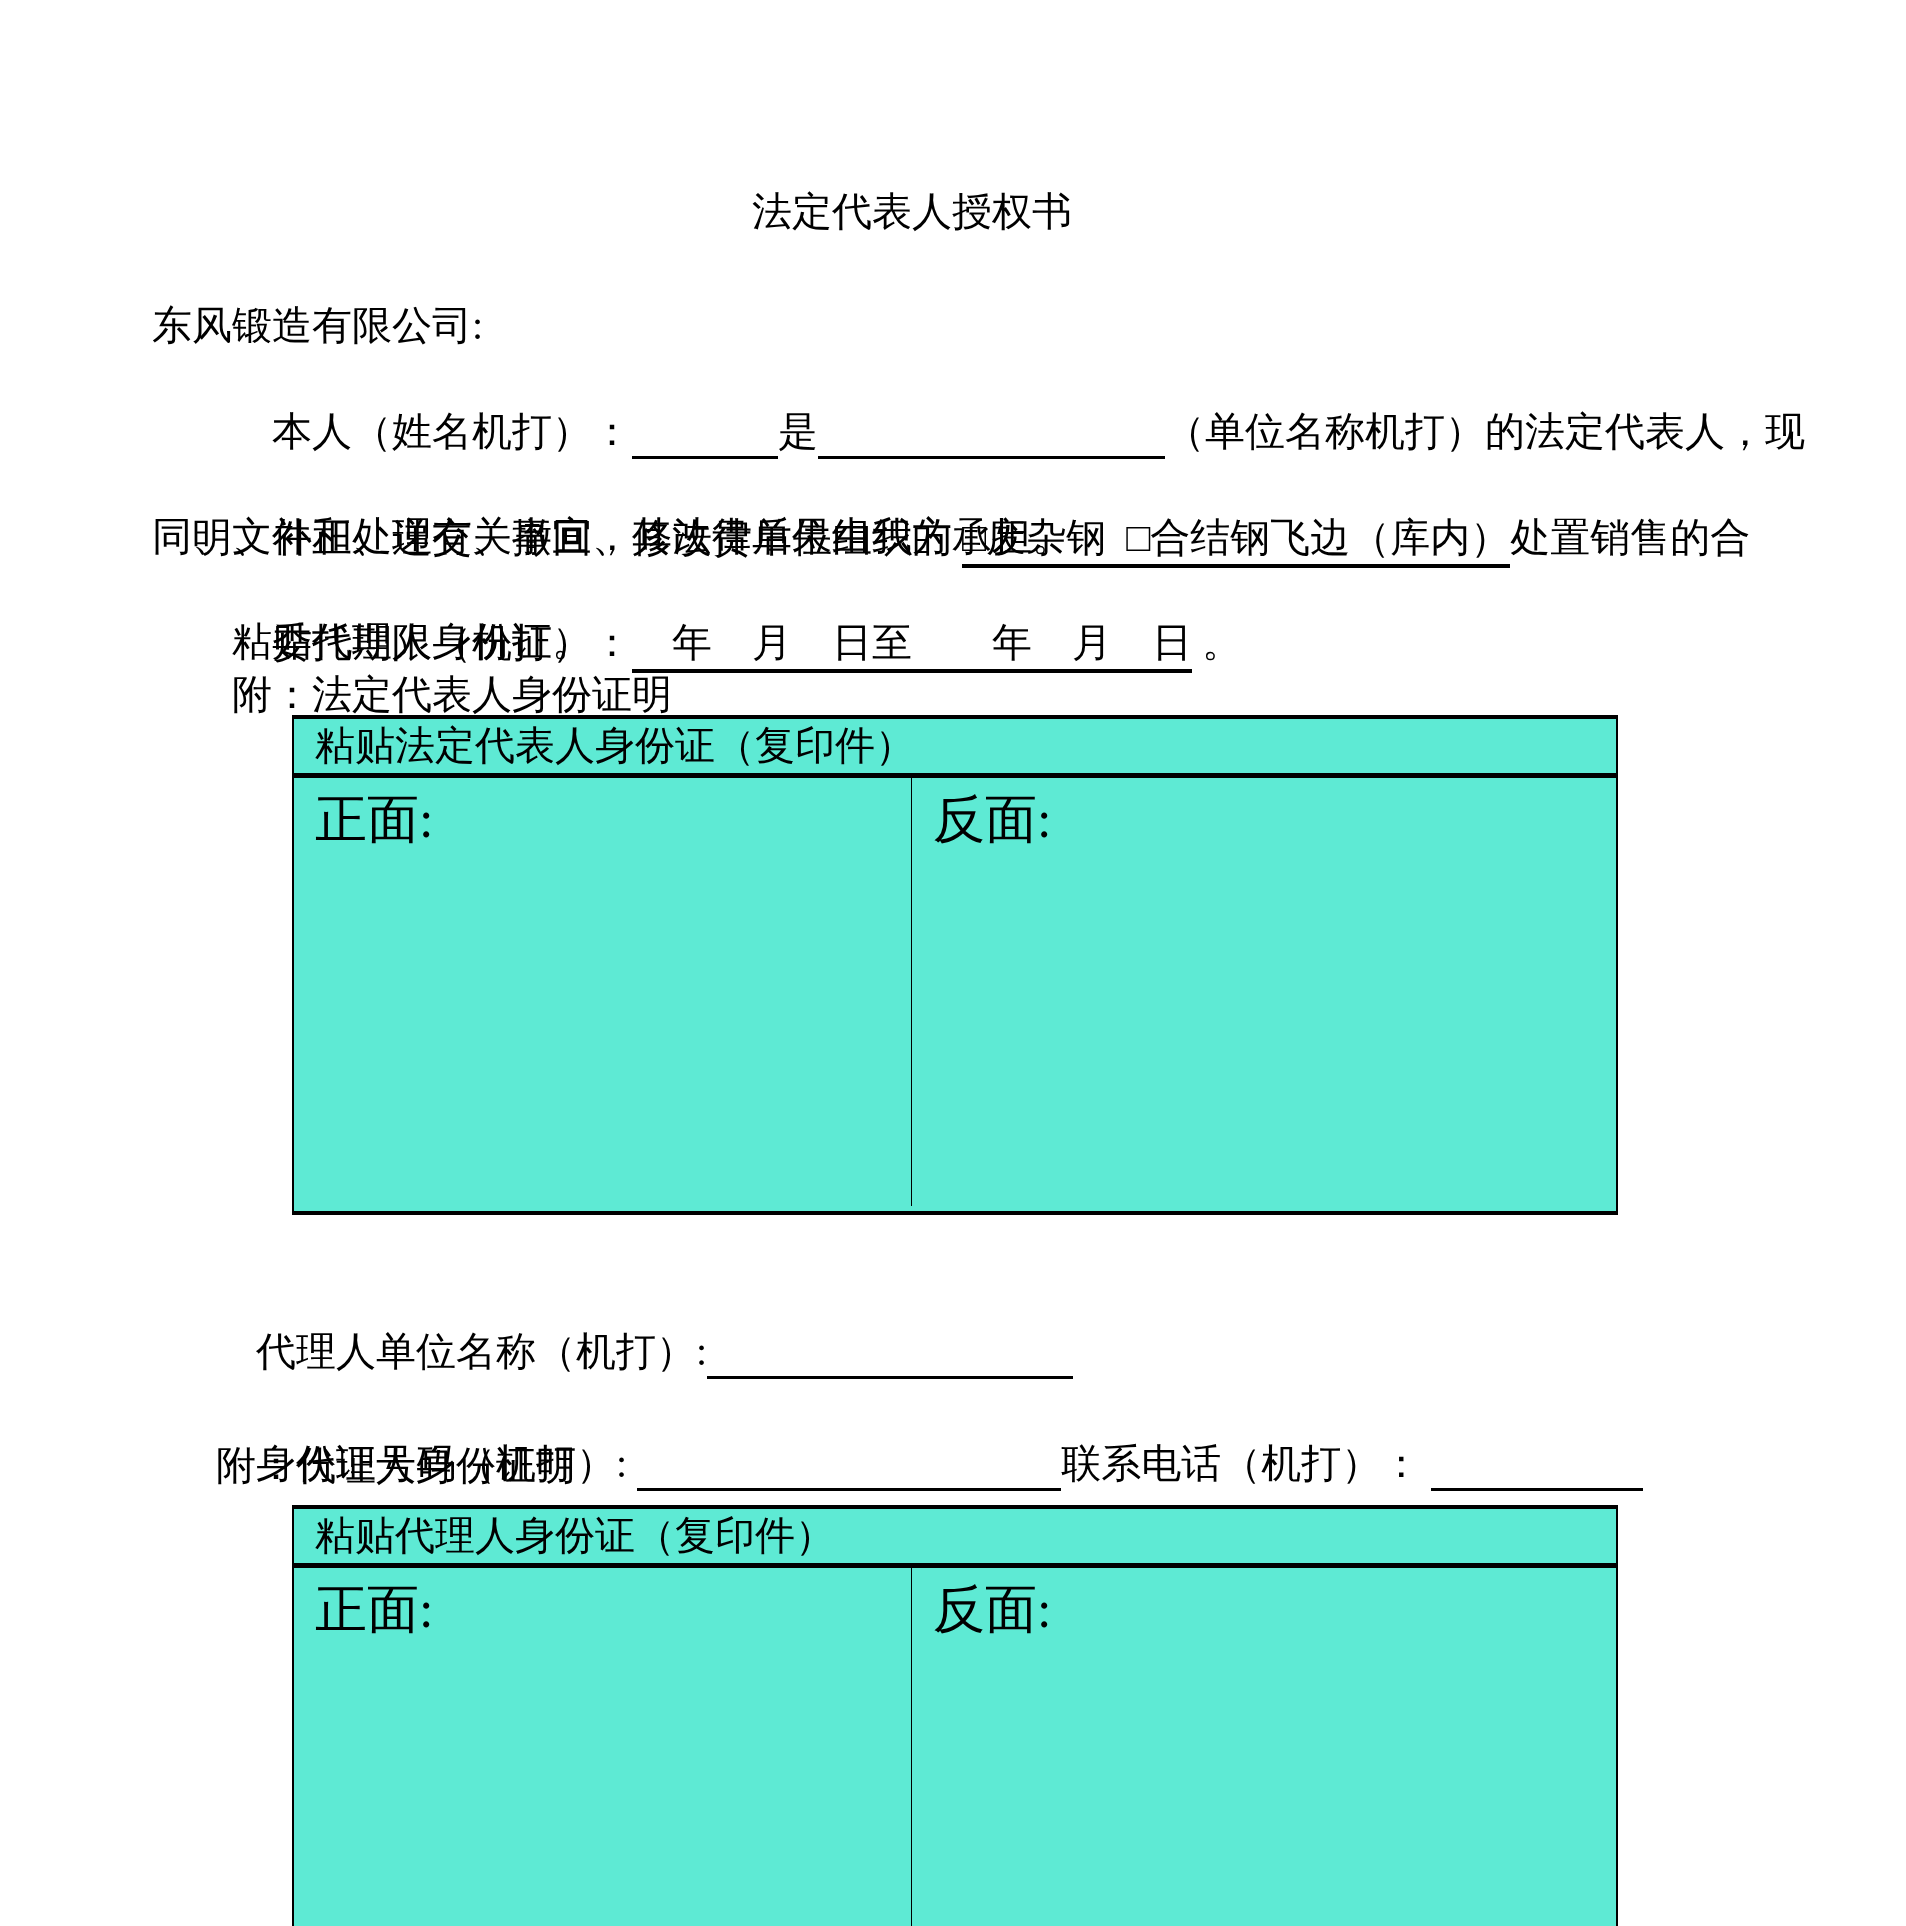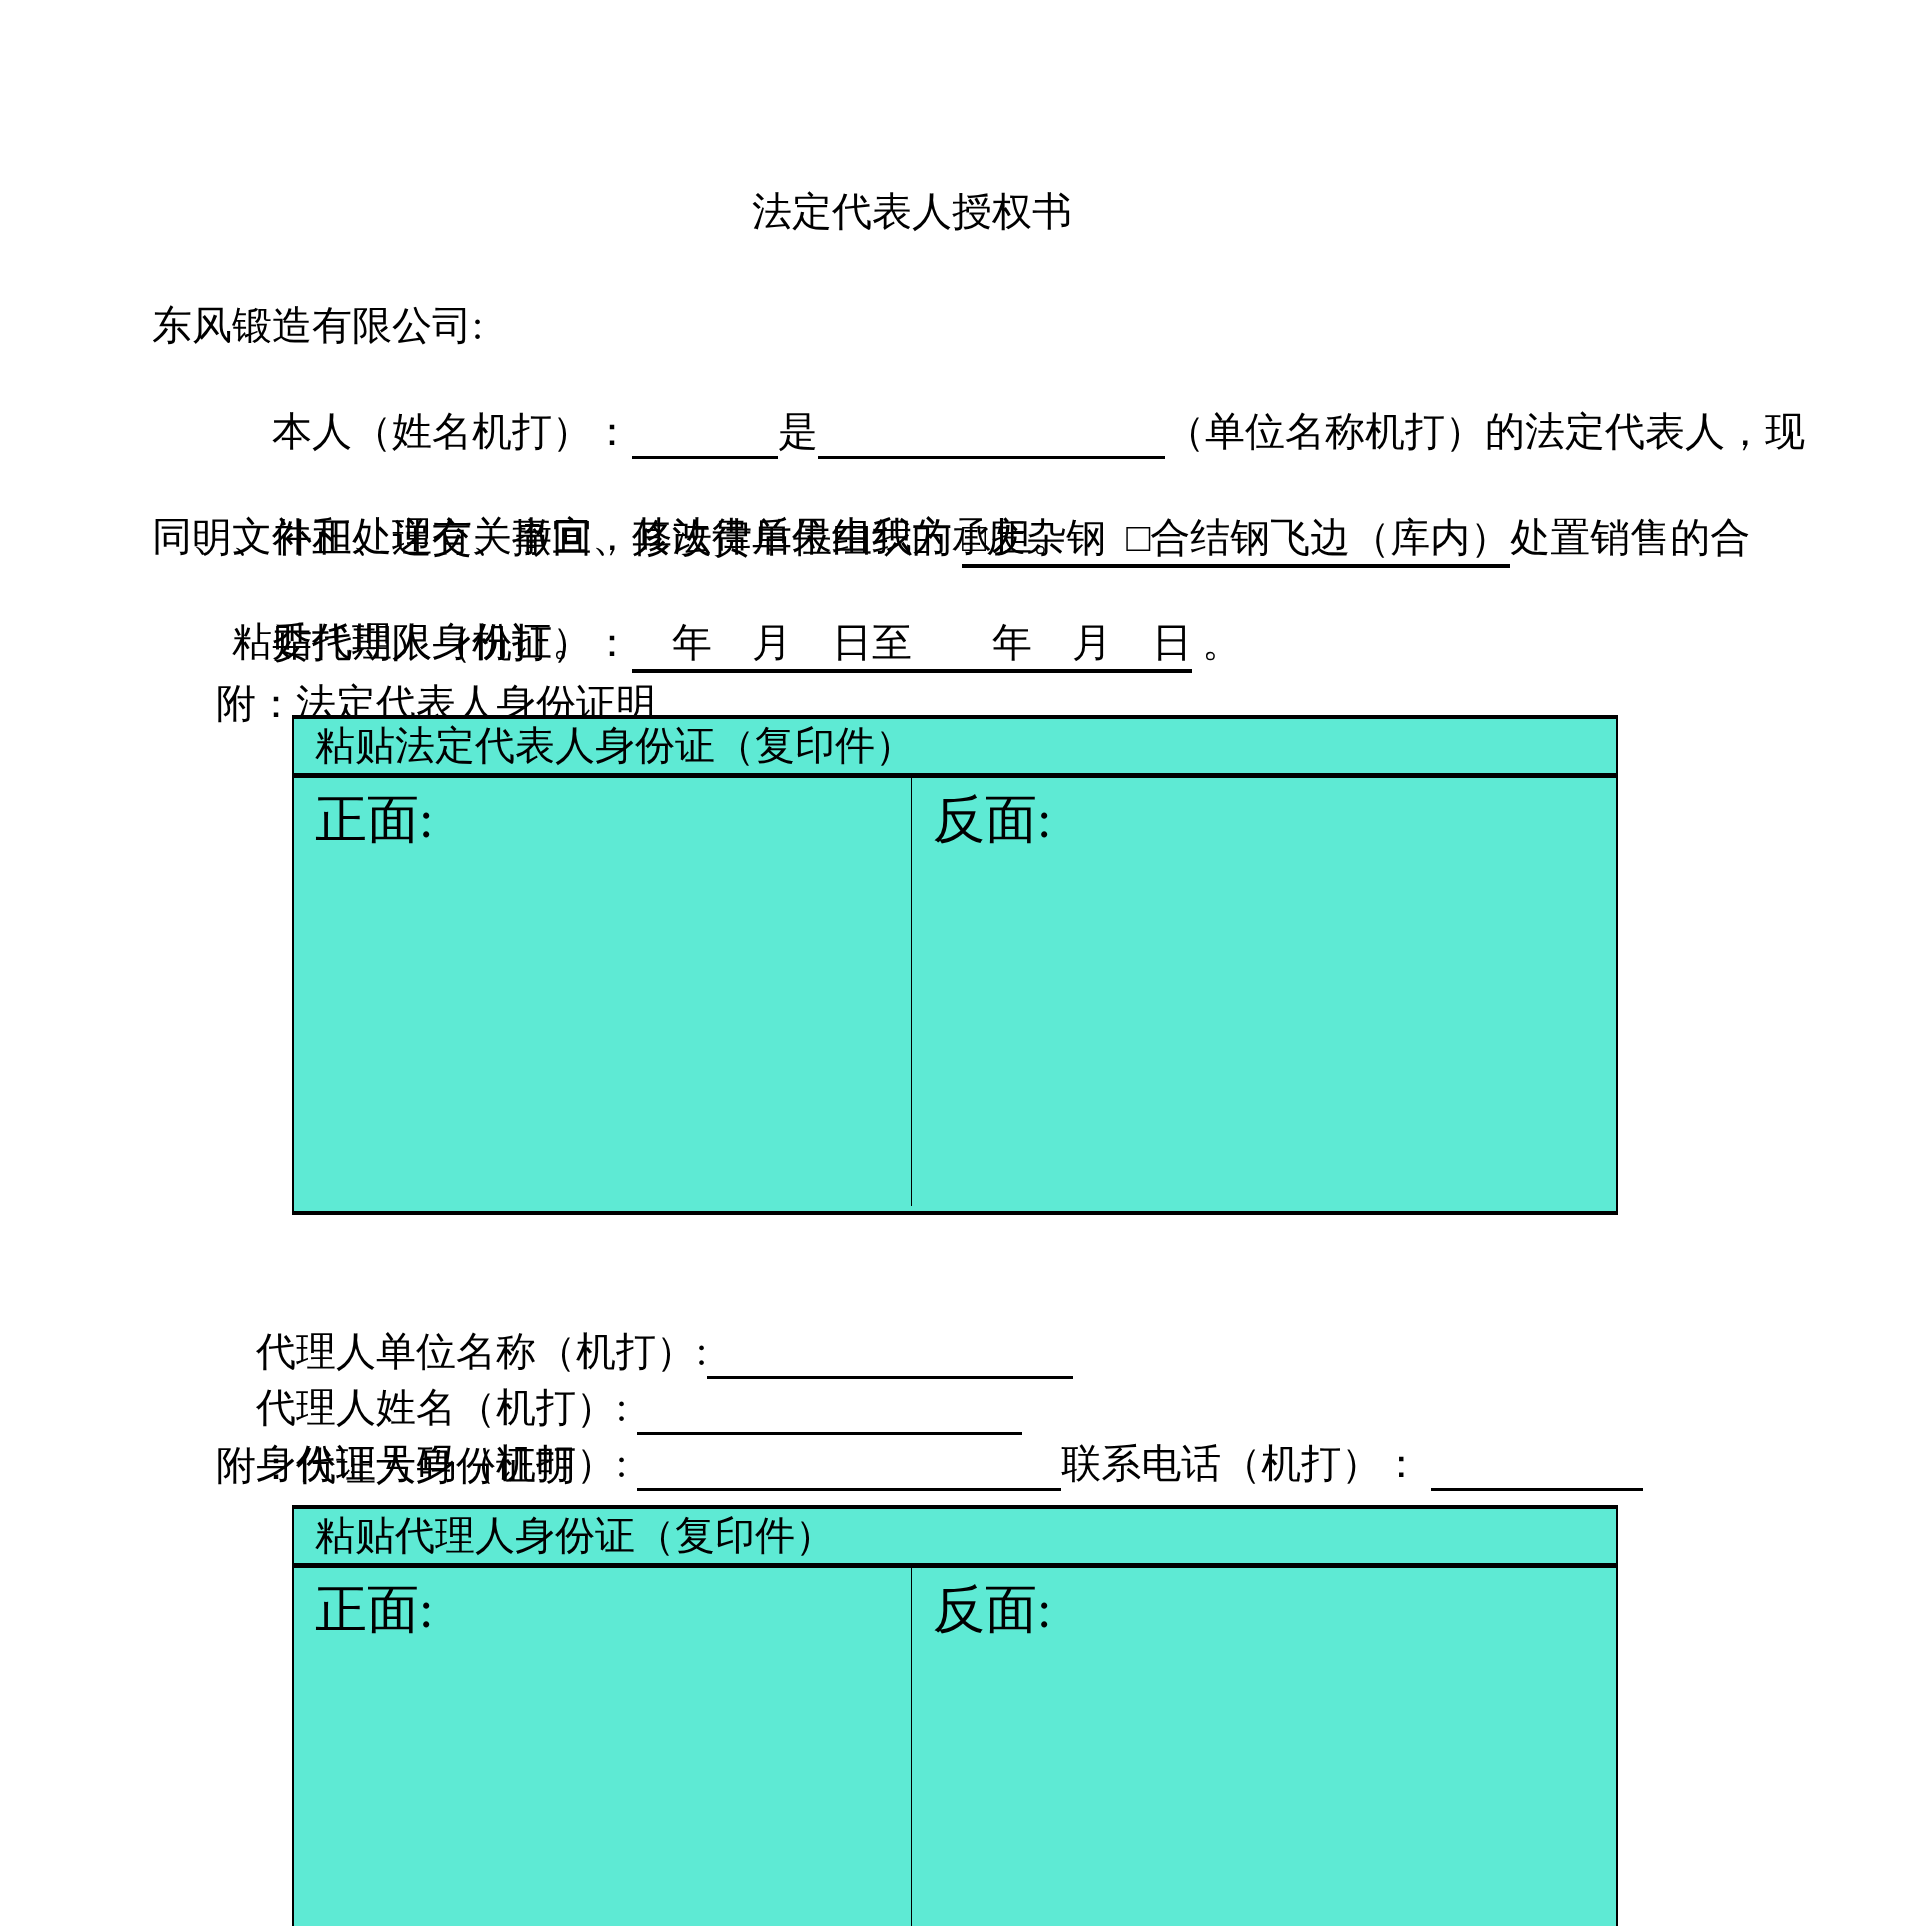--- a/index.html
+++ b/index.html
@@ -98,35 +98,32 @@
   </div>
 
   <div class="line" style="left:152px;top:510px;">同、文件和处理有关事宜，其法律后果由我方承担。</div>
 
   <div class="line" style="left:152px;top:562px;">
     <span style="display:inline-block;width:80px;"></span><span>委托期限（机打）：</span><span class="ul">　年　月　日至　　年　月　日</span><span> 。</span>
   </div>
 
   <div class="line" style="left:232px;top:615px;">粘贴代理人身份证。</div>
 
-  <div class="line" style="left:216px;top:668px;margin-top:9px;">附：法定代表人身份证明</div>
+  <div class="line" style="left:232px;top:668px;">附：法定代表人身份证明</div>
 
   <div class="idtable" style="top:715px;height:500px;">
     <div class="hdr">粘贴法定代表人身份证（复印件）</div>
     <div class="bodyrow">
       <div class="cell cell-front">正面:</div>
       <div class="cell cell-back">反面:</div>
     </div>
   </div>
 
   <div class="line" style="left:216px;top:1271px;">
     <span>代理人单位名称（机打）:</span><span class="blank w950"></span>
-  </div>
-  <div class="line" style="left:216px;top:1327px;">
-    <span>代理人姓名（机打）: </span><span class="blank w1000"></span>
   </div>
   <div class="line" style="left:216px;top:1383px;">
     <span>身份证号码（机打）: </span><span class="blank w1100"></span><span>联系电话（机打）： </span><span class="blank w550"></span>
   </div>
   <div class="line" style="left:216px;top:1439px;">附：代理人身份证明</div>
 
   <div class="idtable" style="top:1505px;height:500px;">
     <div class="hdr">粘贴代理人身份证（复印件）</div>
     <div class="bodyrow">
       <div class="cell cell-front">正面:</div>

